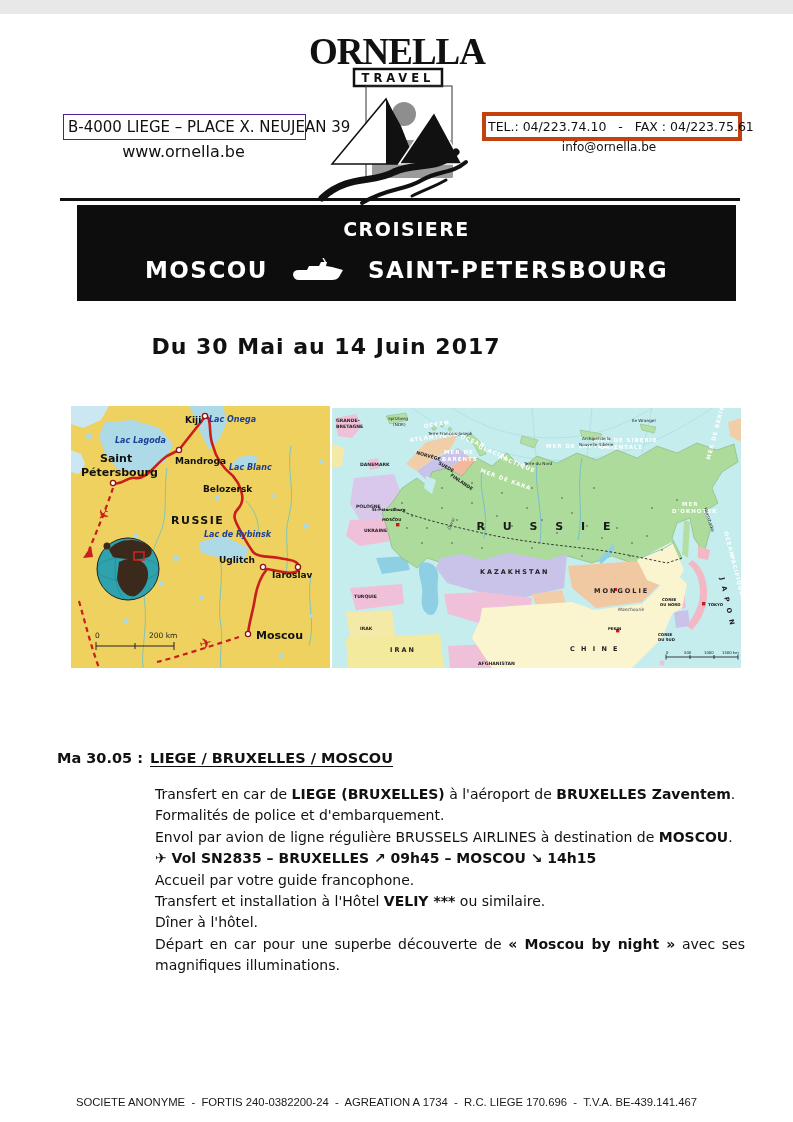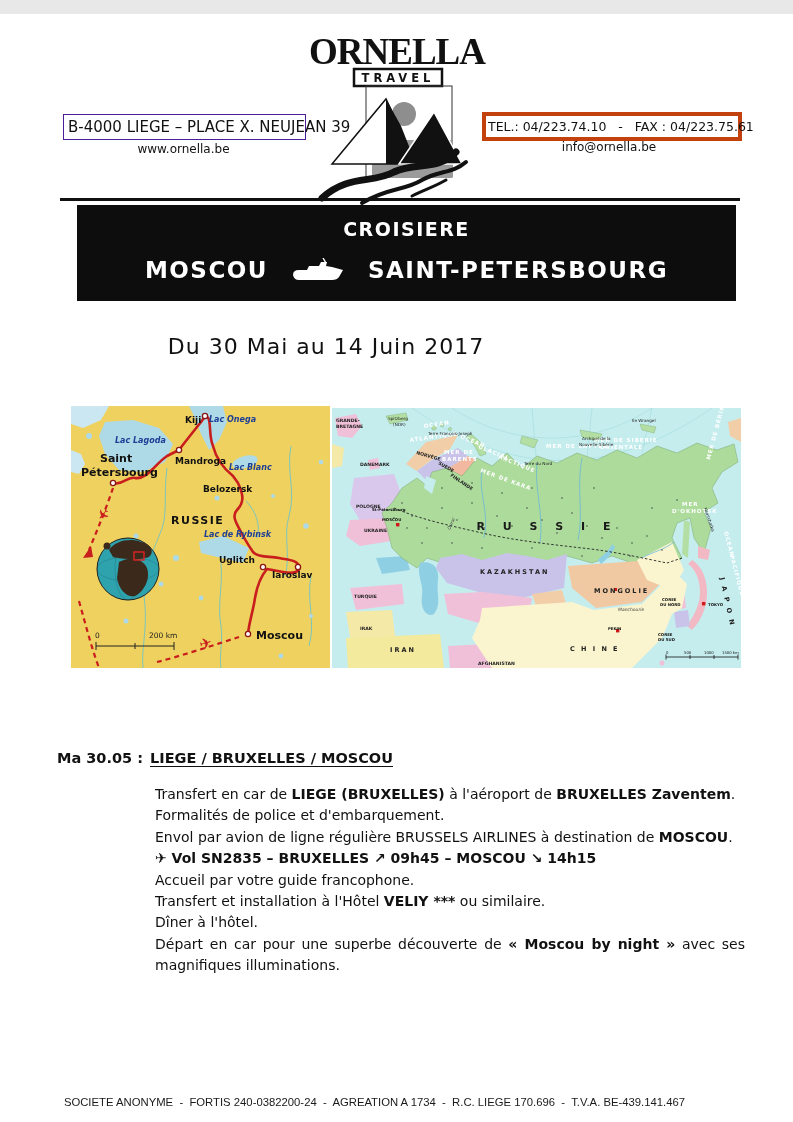--- a/index.html
+++ b/index.html
@@ -4,33 +4,33 @@
 <style>
   html,body{margin:0;padding:0;background:#e8e8e8;}
   .page{position:relative;width:793px;height:1122px;background:#fff;margin:14px auto;
         font-family:"DejaVu Sans",sans-serif;color:var(--text,#111);overflow:hidden;}
   .abs{position:absolute;}
 
   
   .logo-wrap{left:304px;top:10px;width:185px;height:182px;z-index:3;}
   .addr-box{left:63px;top:100px;width:233px;border:1px solid #4c1d95;padding:3px 4px;
             font-size:15px;text-align:center;white-space:nowrap;}
-  .addr-web{left:63px;top:128px;width:241px;text-align:center;font-size:12px;}
+  .addr-web{left:63px;top:128px;width:241px;text-align:center;font-size:16px;}
   .tel-box{left:482px;top:98px;width:248px;border:4px solid #c2410c;padding:3px 2px;
            font-size:12.5px;text-align:center;white-space:pre;}
   .tel-mail{left:482px;top:126px;width:254px;text-align:center;font-size:12px;}
   .header-rule{left:60px;top:184px;width:680px;height:3px;background:#111;z-index:1;}
 
   
   .banner{background:var(--banner-bg,#0d0d0d);color:var(--banner-text,#fff);
           display:flex;align-items:center;justify-content:center;z-index:2;}
   .banner1{left:77px;top:191px;width:659px;height:47px;font-size:19px;font-weight:bold;letter-spacing:1.5px;}
   .banner2{left:77px;top:225px;width:659px;height:62px;font-size:23px;font-weight:bold;letter-spacing:1.5px;gap:24px;}
 
-  .date-title{left:0;top:320px;width:652px;text-align:center;font-size:22px;font-weight:normal;letter-spacing:1px;}
+  .date-title{left:0;top:320px;width:652px;text-align:center;font-size:22px;font-weight:bold;letter-spacing:1px;}
 
   
   .map-left{left:71px;top:392px;width:259px;height:262px;}
   .map-right{left:332px;top:394px;width:409px;height:260px;}
   svg{display:block;}
 
   
   .ml-city{font-size:9px;font-weight:bold;fill:#111;}
   .ml-citylg{font-size:11px;font-weight:bold;fill:#111;}
   .ml-lake{font-size:8px;font-style:italic;font-weight:bold;fill:#1d3f96;}
@@ -48,21 +48,21 @@
   .mr-scale{font-size:3.8px;fill:#111;}
 
   
   .itin-day-label{left:57px;top:736px;font-size:14.5px;font-weight:bold;white-space:pre;}
   .itin-day-title{left:150px;top:736px;font-size:14.5px;font-weight:bold;
                   text-decoration:underline;text-underline-offset:3px;}
   .itin-body{left:155px;top:770px;width:590px;font-size:14px;line-height:21.4px;}
   .itin-line .b{font-weight:bold;}
   .itin-line.justify{text-align:justify;text-align-last:justify;}
 
-  .footer{left:4px;top:1082px;width:741px;text-align:center;
+  .footer{left:16px;top:1082px;width:741px;text-align:center;
           font-family:"Liberation Sans",sans-serif;font-size:11.3px;white-space:pre;color:#1a1a1a;}
 </style>
 </head>
 <body>
 
 <div class="page">
 
   <div class="abs logo-wrap">
     <svg width="185" height="182" viewBox="0 0 185 182">
       <text x="93" y="40" text-anchor="middle" style="font-family:'Liberation Serif',serif;font-weight:bold;font-size:37px;fill:#111;letter-spacing:-1px;">ORNELLA</text>

